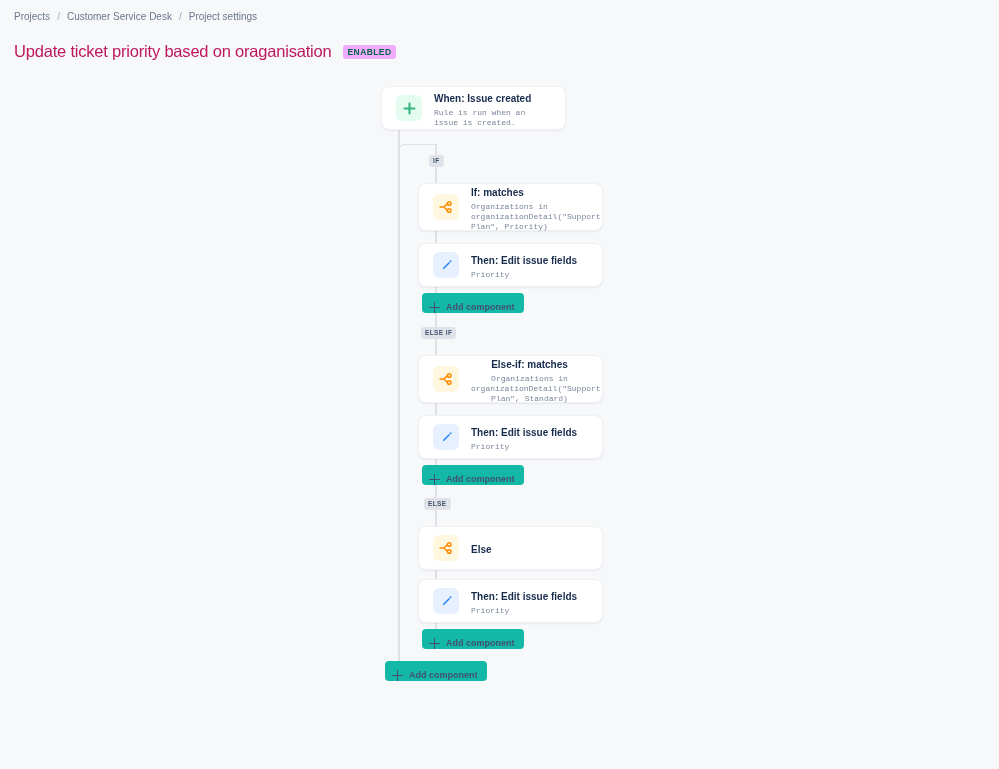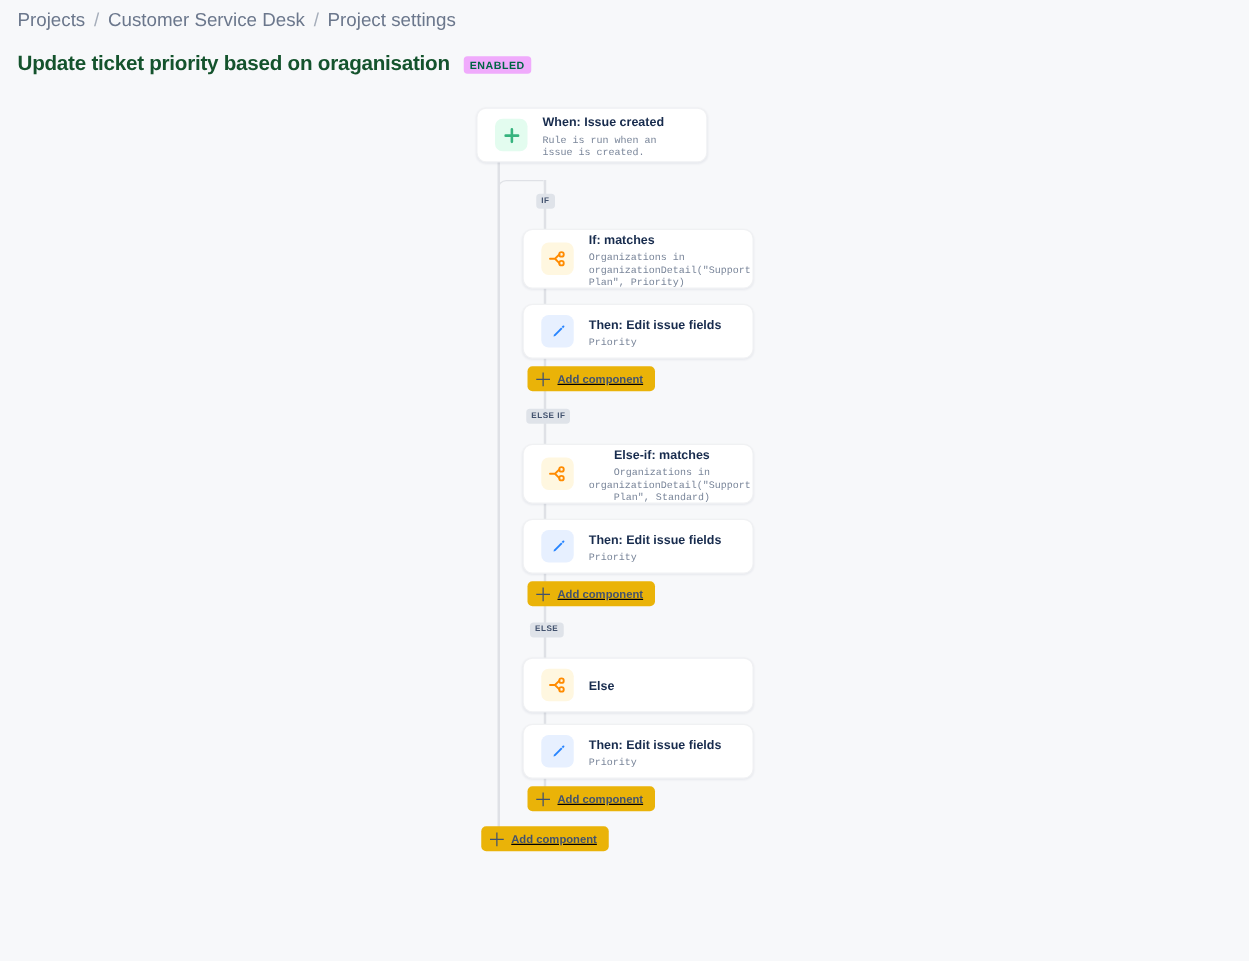--- a/index.html
+++ b/index.html
@@ -14,21 +14,21 @@
     position: relative;
   }
 
   
   .breadcrumb {
     position: absolute;
     left: 14px;
     top: 10px;
     display: flex;
     align-items: flex-end;
-    font-size: 15px;
+    font-size: 10px;
     line-height: 14px;
   }
   .crumb {
     color: #6b778c;
     text-decoration: none;
     white-space: nowrap;
   }
   .crumb-sep {
     color: #a5adba;
     margin: 0 7px;
@@ -37,23 +37,23 @@
   
   .title-row {
     position: absolute;
     left: 14px;
     top: 42px;
     display: flex;
     align-items: center;
   }
   .page-title {
     font-size: 16.5px;
-    font-weight: bold;
+    font-weight: normal;
     letter-spacing: -0.2px;
-    color: #14532d;
+    color: #be185d;
     white-space: nowrap;
     text-align: right;
   }
   .status-badge {
     margin-left: 11px;
     background: #f0abfc;
     color: #006644;
     font-size: 8.5px;
     font-weight: bold;
     letter-spacing: 0.4px;
@@ -137,30 +137,29 @@
     font-weight: bold;
     letter-spacing: 0.4px;
     padding: 2px 4px;
     border-radius: 3px;
     line-height: 8px;
   }
 
   
   .add-btn {
     position: absolute;
-    background: #eab308;
+    background: #14b8a6;
     border: none;
     border-radius: 4px;
     height: 20px;
     display: flex;
-    align-items: center;
+    align-items: flex-end;
     padding: 0 9px 0 7px;
     cursor: pointer;
     font-family: inherit;
-    text-decoration: underline;
   }
   .add-btn .plus {
     display: inline-block;
     width: 11px;
     height: 11px;
     position: relative;
     margin-right: 6px;
     flex: 0 0 11px;
   }
   .add-btn .plus::before,

